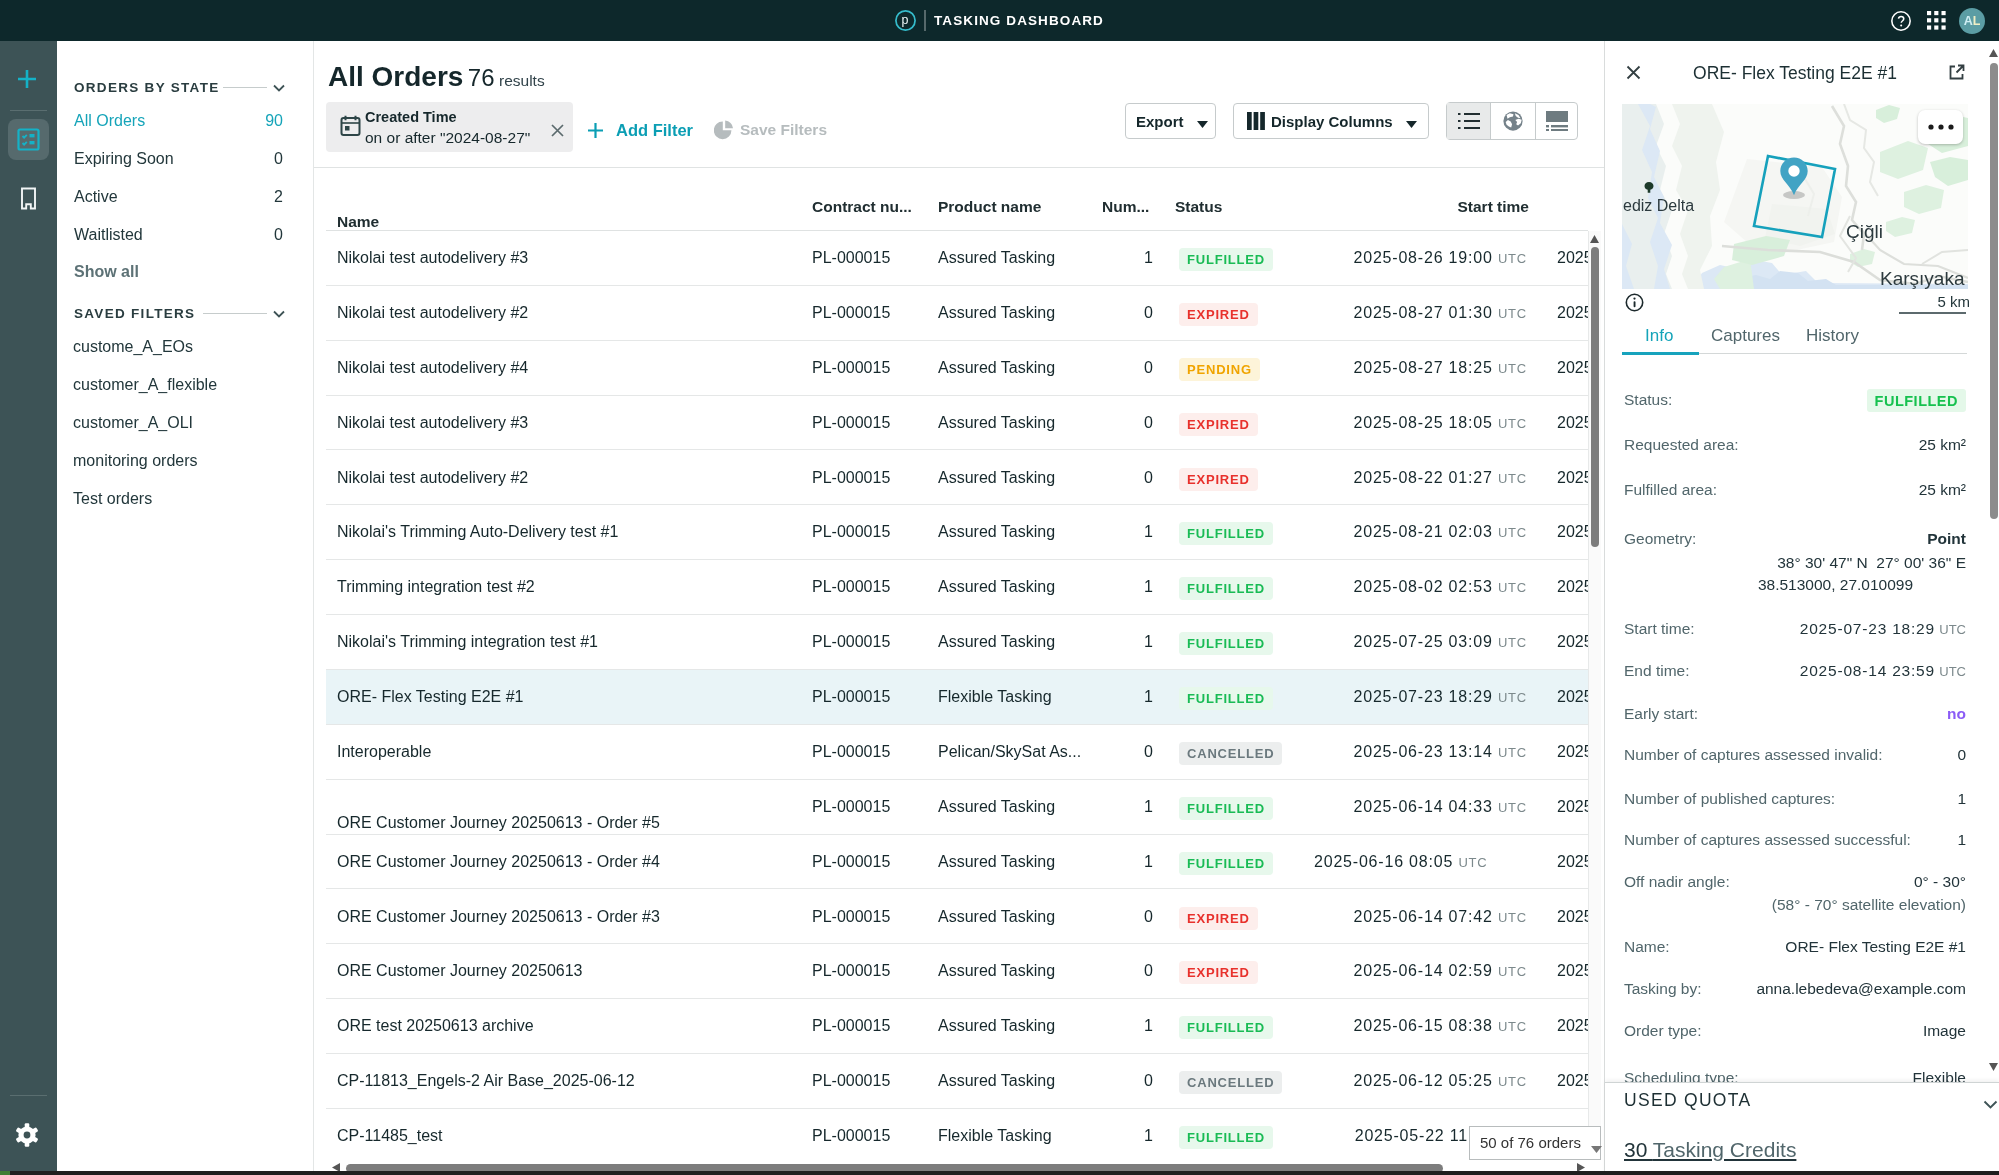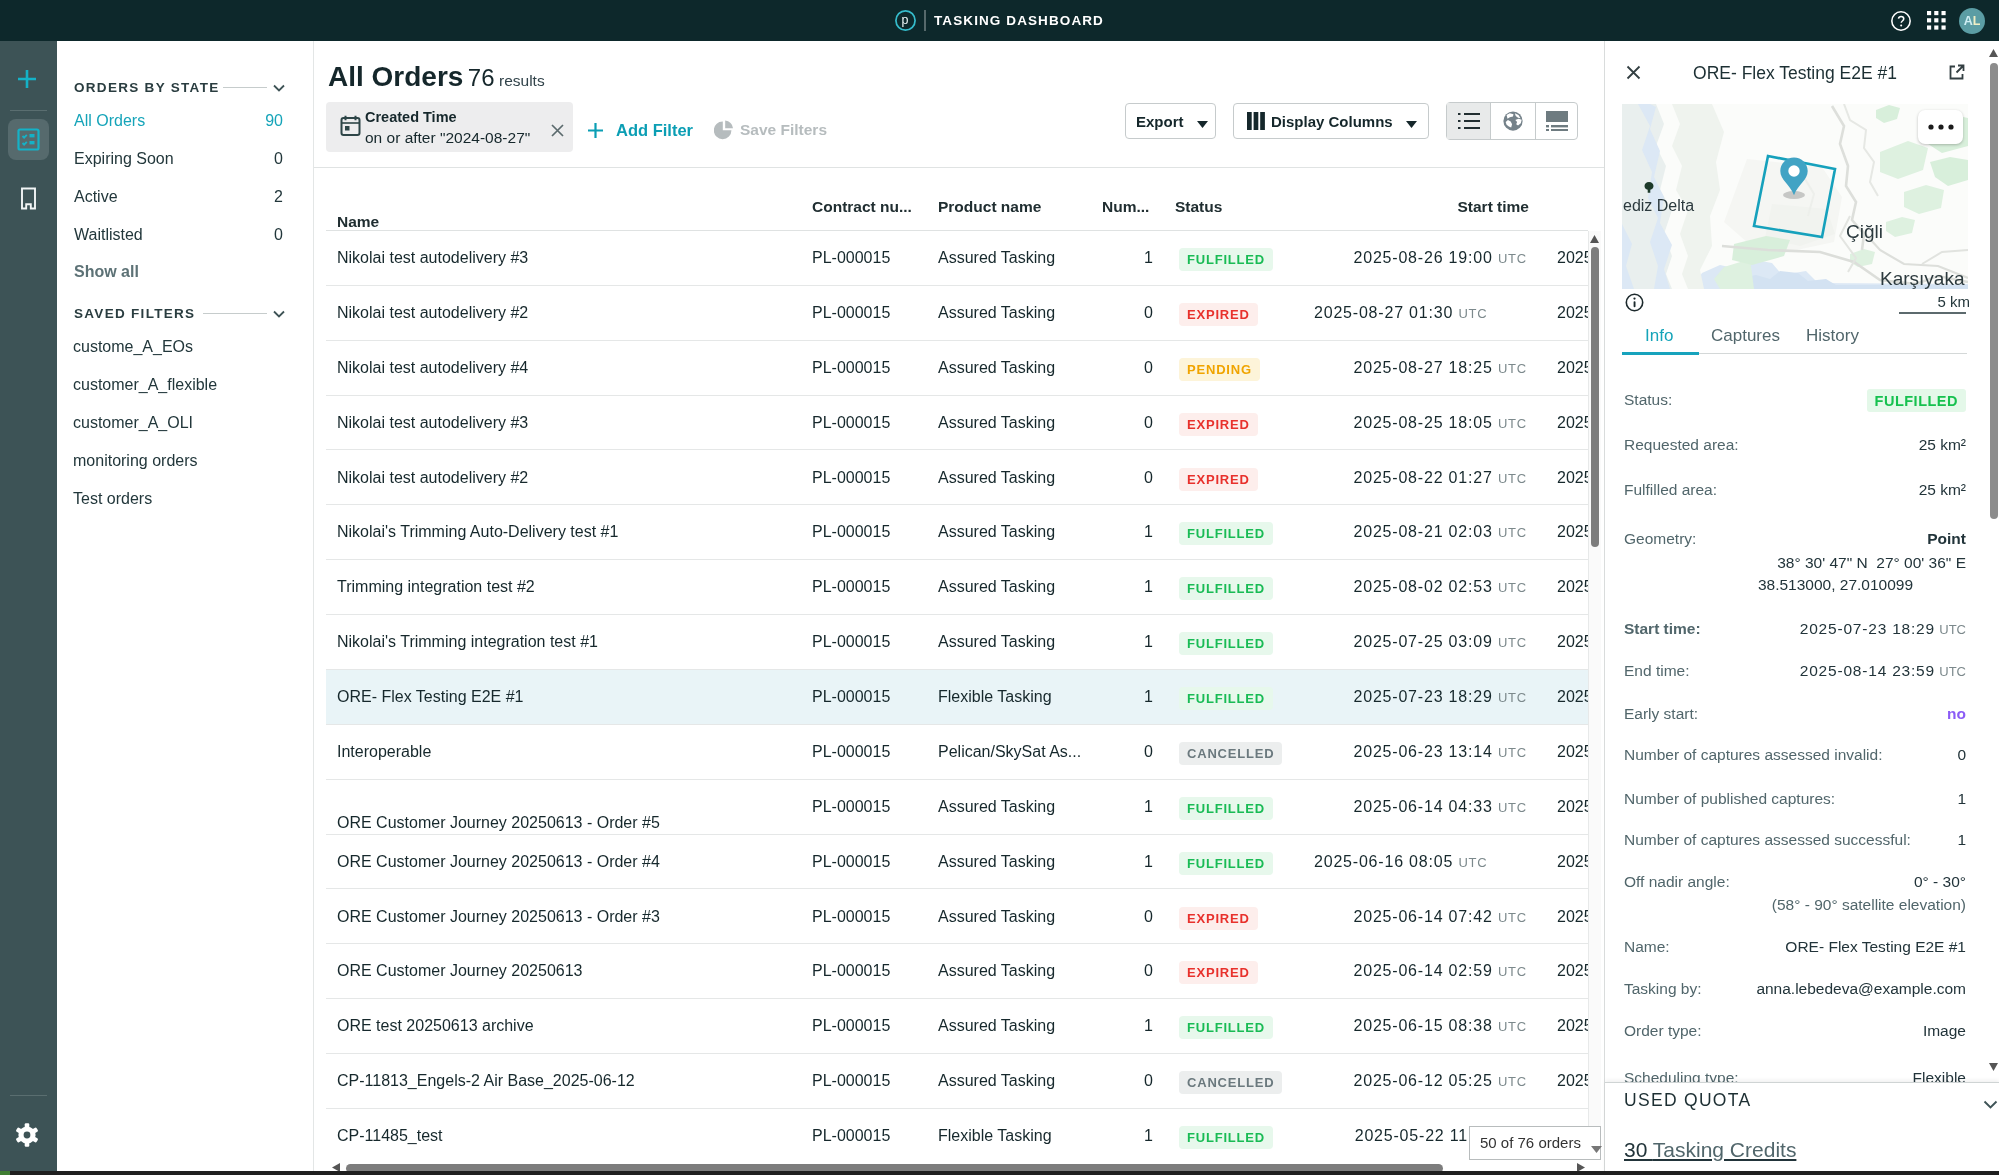--- a/index.html
+++ b/index.html
@@ -168,21 +168,21 @@
       <div class="abs" style="left:789px;top:208.00px;width:50px;text-align:right;font-size:16px;color:#16282c;">1</div>
       <div class="abs" style="left:865px;top:207.00px;background:#e7f8ec;color:#19bb55;font-size:13px;font-weight:bold;letter-spacing:0.8px;padding:4px 8px;border-radius:4px;">FULFILLED</div>
       <div class="abs" style="left:1000px;top:208.00px;width:213px;text-align:right;font-size:16px;color:#16282c;white-space:nowrap;letter-spacing:0.8px;">2025-08-26 19:00 <span style="color:#7c898c;font-size:13px;">UTC</span></div>
       <div class="abs" style="left:1243px;top:208.00px;font-size:16px;color:#16282c;">2025</div>
       <div class="abs" style="left:12px;top:244.88px;width:1262px;height:54.88px;border-bottom:1px solid #e5e7e7;"></div>
       <div class="abs" style="left:23px;top:262.88px;font-size:16px;color:#16282c;white-space:nowrap;">Nikolai test autodelivery #2</div>
       <div class="abs" style="left:498px;top:262.88px;font-size:16px;color:#16282c;">PL-000015</div>
       <div class="abs" style="left:624px;top:262.88px;font-size:16px;color:#16282c;">Assured Tasking</div>
       <div class="abs" style="left:789px;top:262.88px;width:50px;text-align:right;font-size:16px;color:#16282c;">0</div>
       <div class="abs" style="left:865px;top:261.88px;background:#fdeeec;color:#e8312c;font-size:13px;font-weight:bold;letter-spacing:0.8px;padding:4px 8px;border-radius:4px;">EXPIRED</div>
-      <div class="abs" style="left:1000px;top:262.88px;width:213px;text-align:left;font-size:16px;color:#16282c;white-space:nowrap;letter-spacing:0.8px;">2025-08-27 01:30 <span style="color:#7c898c;font-size:13px;">UTC</span></div>
+      <div class="abs" style="left:1000px;top:262.88px;width:213px;text-align:right;font-size:16px;color:#16282c;white-space:nowrap;letter-spacing:0.8px;">2025-08-27 01:30 <span style="color:#7c898c;font-size:13px;">UTC</span></div>
       <div class="abs" style="left:1243px;top:262.88px;font-size:16px;color:#16282c;">2025</div>
       <div class="abs" style="left:12px;top:299.75px;width:1262px;height:54.88px;border-bottom:1px solid #e5e7e7;"></div>
       <div class="abs" style="left:23px;top:317.75px;font-size:16px;color:#16282c;white-space:nowrap;">Nikolai test autodelivery #4</div>
       <div class="abs" style="left:498px;top:317.75px;font-size:16px;color:#16282c;">PL-000015</div>
       <div class="abs" style="left:624px;top:317.75px;font-size:16px;color:#16282c;">Assured Tasking</div>
       <div class="abs" style="left:789px;top:317.75px;width:50px;text-align:right;font-size:16px;color:#16282c;">0</div>
       <div class="abs" style="left:865px;top:316.75px;background:#fdf4d9;color:#f0a400;font-size:13px;font-weight:bold;letter-spacing:0.8px;padding:4px 8px;border-radius:4px;">PENDING</div>
       <div class="abs" style="left:1000px;top:317.75px;width:213px;text-align:right;font-size:16px;color:#16282c;white-space:nowrap;letter-spacing:0.8px;">2025-08-27 18:25 <span style="color:#7c898c;font-size:13px;">UTC</span></div>
       <div class="abs" style="left:1243px;top:317.75px;font-size:16px;color:#16282c;">2025</div>
       <div class="abs" style="left:12px;top:354.62px;width:1262px;height:54.88px;border-bottom:1px solid #e5e7e7;"></div>
@@ -387,35 +387,35 @@
         <div class="abs" style="left:19px;top:350px;font-size:15.5px;color:#51666b;">Status:</div>
         <div class="abs" style="left:100px;top:350px;width:261px;text-align:right;font-size:15.5px;white-space:nowrap;"><span style="background:#e4f8e9;color:#16c14f;font-weight:bold;font-size:14.5px;letter-spacing:0.5px;padding:3.5px 8px;border-radius:3px;">FULFILLED</span></div>
         <div class="abs" style="left:19px;top:395px;font-size:15.5px;color:#51666b;">Requested area:</div>
         <div class="abs" style="left:100px;top:395px;width:261px;text-align:right;font-size:15.5px;white-space:nowrap;"><span style="color:#22343a;">25 km²</span></div>
         <div class="abs" style="left:19px;top:440px;font-size:15.5px;color:#51666b;">Fulfilled area:</div>
         <div class="abs" style="left:100px;top:440px;width:261px;text-align:right;font-size:15.5px;white-space:nowrap;"><span style="color:#22343a;">25 km²</span></div>
         <div class="abs" style="left:19px;top:489px;font-size:15.5px;color:#51666b;">Geometry:</div>
         <div class="abs" style="left:100px;top:489px;width:261px;text-align:right;font-size:15.5px;white-space:nowrap;"><span style="color:#22343a;font-weight:bold;">Point</span></div>
         <div class="abs" style="left:100px;top:513px;width:261px;text-align:right;font-size:15.5px;color:#22343a;">38° 30' 47" N&nbsp; 27° 00' 36" E</div>
         <div class="abs" style="left:100px;top:535px;width:261px;text-align:center;font-size:15.5px;color:#22343a;">38.513000, 27.010099</div>
-        <div class="abs" style="left:19px;top:579px;font-size:15.5px;color:#51666b;font-weight:bold;">Start time:</div>
+        <div class="abs" style="left:19px;top:579px;font-size:15.5px;color:#51666b;">Start time:</div>
         <div class="abs" style="left:100px;top:579px;width:261px;text-align:right;font-size:15.5px;white-space:nowrap;"><span style="color:#22343a;letter-spacing:0.8px;">2025-07-23 18:29</span> <span style="color:#7c898c;font-size:13px;">UTC</span></div>
         <div class="abs" style="left:19px;top:621px;font-size:15.5px;color:#51666b;">End time:</div>
         <div class="abs" style="left:100px;top:621px;width:261px;text-align:right;font-size:15.5px;white-space:nowrap;"><span style="color:#22343a;letter-spacing:0.8px;">2025-08-14 23:59</span> <span style="color:#7c898c;font-size:13px;">UTC</span></div>
         <div class="abs" style="left:19px;top:664px;font-size:15.5px;color:#51666b;">Early start:</div>
         <div class="abs" style="left:100px;top:664px;width:261px;text-align:right;font-size:15.5px;white-space:nowrap;"><span style="color:#8b5cf6;font-weight:bold;">no</span></div>
         <div class="abs" style="left:19px;top:705px;font-size:15.5px;color:#51666b;">Number of captures assessed invalid:</div>
         <div class="abs" style="left:100px;top:705px;width:261px;text-align:right;font-size:15.5px;white-space:nowrap;"><span style="color:#22343a;">0</span></div>
         <div class="abs" style="left:19px;top:749px;font-size:15.5px;color:#51666b;">Number of published captures:</div>
         <div class="abs" style="left:100px;top:749px;width:261px;text-align:right;font-size:15.5px;white-space:nowrap;"><span style="color:#22343a;">1</span></div>
         <div class="abs" style="left:19px;top:790px;font-size:15.5px;color:#51666b;">Number of captures assessed successful:</div>
         <div class="abs" style="left:100px;top:790px;width:261px;text-align:right;font-size:15.5px;white-space:nowrap;"><span style="color:#22343a;">1</span></div>
         <div class="abs" style="left:19px;top:832px;font-size:15.5px;color:#51666b;">Off nadir angle:</div>
         <div class="abs" style="left:100px;top:832px;width:261px;text-align:right;font-size:15.5px;white-space:nowrap;"><span style="color:#22343a;">0° - 30°</span></div>
-        <div class="abs" style="left:100px;top:855px;width:261px;text-align:right;font-size:15.5px;color:#51666b;">(58° - 90° satellite elevation)</div>
+        <div class="abs" style="left:100px;top:855px;width:261px;text-align:right;font-size:15.5px;color:#51666b;">(58° - 70° satellite elevation)</div>
         <div class="abs" style="left:19px;top:897px;font-size:15.5px;color:#51666b;">Name:</div>
         <div class="abs" style="left:100px;top:897px;width:261px;text-align:right;font-size:15.5px;white-space:nowrap;"><span style="color:#22343a;">ORE- Flex Testing E2E #1</span></div>
         <div class="abs" style="left:19px;top:939px;font-size:15.5px;color:#51666b;">Tasking by:</div>
         <div class="abs" style="left:100px;top:939px;width:261px;text-align:right;font-size:15.5px;white-space:nowrap;"><span style="color:#22343a;">anna.lebedeva@example.com</span></div>
         <div class="abs" style="left:19px;top:981px;font-size:15.5px;color:#51666b;">Order type:</div>
         <div class="abs" style="left:100px;top:981px;width:261px;text-align:right;font-size:15.5px;white-space:nowrap;"><span style="color:#22343a;">Image</span></div>
         <div class="abs" style="left:19px;top:1028px;font-size:15.5px;color:#51666b;">Scheduling type:</div>
         <div class="abs" style="left:100px;top:1028px;width:261px;text-align:right;font-size:15.5px;white-space:nowrap;"><span style="color:#22343a;">Flexible</span></div>
       </div>
     </div>

